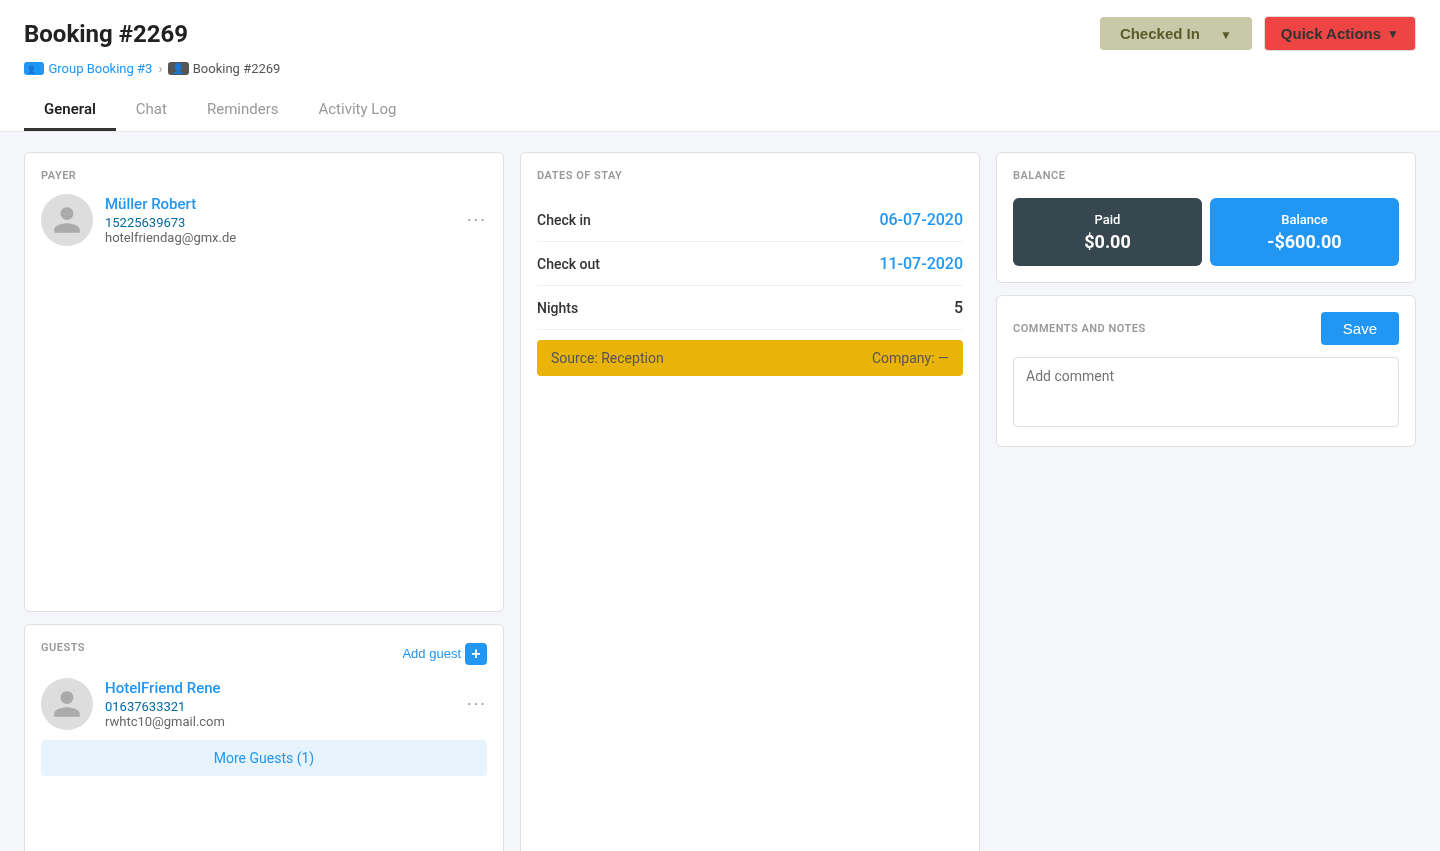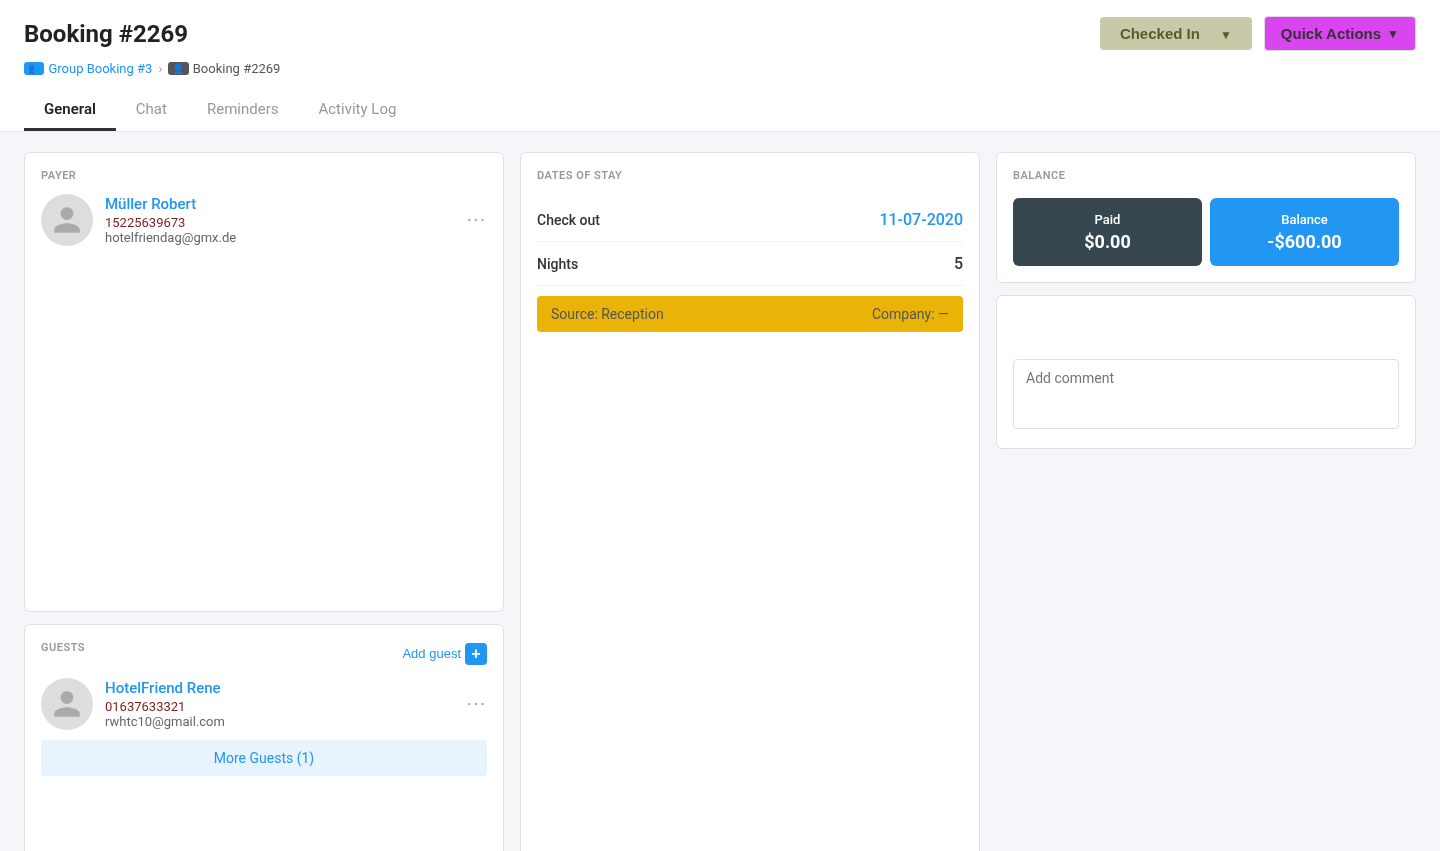--- a/index.html
+++ b/index.html
@@ -9,21 +9,21 @@
     
     
     .header { padding: 16px 24px 0; border-bottom: 1px solid #e8e8e8; background: #fff; }
     .header-top { display: flex; align-items: center; justify-content: space-between; margin-bottom: 10px; }
     .booking-title { font-size: 24px; font-weight: 700; color: #222; }
     .header-actions { display: flex; align-items: center; gap: 12px; }
     
     .checked-in-btn { background: #c8c9a8; border: none; padding: 8px 20px; border-radius: 4px; font-size: 15px; font-weight: 600; color: #5a5a2a; cursor: pointer; display: flex; align-items: flex-end; gap: 20px; }
     .checked-in-btn .arrow { font-size: 12px; color: #5a5a2a; }
     
-    .quick-actions-btn { background: #d946ef; border: 1px solid #ddd; padding: 8px 16px; border-radius: 4px; font-size: 15px; font-weight: 600; color: #333; cursor: pointer; display: flex; align-items: center; gap: 6px; }
+    .quick-actions-btn { background: #ef4444; border: 1px solid #ddd; padding: 8px 16px; border-radius: 4px; font-size: 15px; font-weight: 600; color: #333; cursor: pointer; display: flex; align-items: center; gap: 6px; }
     .quick-actions-btn .arrow { font-size: 12px; }
     
     .breadcrumb { display: flex; align-items: center; gap: 6px; margin-bottom: 14px; font-size: 13px; }
     .breadcrumb-group { color: #2196f3; cursor: pointer; display: flex; align-items: center; gap: 4px; }
     .breadcrumb-group .group-icon { background: #2196f3; color: #fff; border-radius: 3px; padding: 1px 4px; font-size: 10px; }
     .breadcrumb-sep { color: #999; }
     .breadcrumb-current { color: #555; display: flex; align-items: center; gap: 4px; }
     .breadcrumb-current .person-icon { background: #555; color: #fff; border-radius: 3px; padding: 1px 4px; font-size: 10px; }
     
     
@@ -43,21 +43,21 @@
     .guests-card { flex: 0 0 460px; }
     
     .card-label { font-size: 11px; color: #999; text-transform: uppercase; letter-spacing: 0.5px; margin-bottom: 12px; font-weight: 600; }
     
     .person-row { display: flex; align-items: center; gap: 12px; }
     .avatar { width: 52px; height: 52px; border-radius: 50%; background: #ddd; display: flex; align-items: center; justify-content: center; flex-shrink: 0; }
     .avatar svg { width: 32px; height: 32px; fill: #aaa; }
     
     .person-info { flex: 1; }
     .person-name { color: #2196f3; font-size: 15px; font-weight: 500; cursor: pointer; }
-    .person-phone { color: #7f1d1d; font-size: 13px; margin-top: 2px; }
+    .person-phone { color: #0369a1; font-size: 13px; margin-top: 2px; }
     .person-email { color: #666; font-size: 13px; }
     
     .more-dots { color: #999; font-size: 18px; cursor: pointer; letter-spacing: 2px; }
     
     
     .left-panel { display: flex; flex-direction: column; gap: 12px; flex: 0 0 480px; }
     
     .guests-header { display: flex; align-items: center; justify-content: space-between; margin-bottom: 12px; }
     .add-guest-btn { color: #2196f3; font-size: 13px; cursor: pointer; display: flex; align-items: center; gap: 4px; background: none; border: none; }
     .add-guest-btn .plus-icon { background: #2196f3; color: #fff; border-radius: 4px; width: 22px; height: 22px; display: flex; align-items: center; justify-content: center; font-size: 16px; font-weight: bold; }
@@ -89,21 +89,21 @@
     .balance-box.amount { background: #37474f; color: #fff; }
     .balance-box.paid { background: #37474f; color: #fff; }
     .balance-box.balance-neg { background: #2196f3; color: #fff; }
     .balance-box-title { font-size: 13px; font-weight: 500; margin-bottom: 4px; }
     .balance-box-value { font-size: 18px; font-weight: 700; }
     
     .comments-card { }
     .comments-header { display: flex; align-items: center; justify-content: space-between; margin-bottom: 12px; }
     .comments-label { font-size: 11px; color: #999; text-transform: uppercase; letter-spacing: 0.5px; font-weight: 600; }
     .save-btn { background: #2196f3; color: #fff; border: none; border-radius: 4px; padding: 8px 22px; font-size: 15px; font-weight: 500; cursor: pointer; }
-    .comment-input { width: 100%; border: 1px solid #e0e0e0; border-radius: 4px; padding: 10px 12px; font-size: 14px; color: #999; min-height: 70px; resize: none; outline: none; font-family: inherit; margin-top: 47px; }
+    .comment-input { width: 100%; border: 1px solid #e0e0e0; border-radius: 4px; padding: 10px 12px; font-size: 14px; color: #999; min-height: 70px; resize: none; outline: none; font-family: inherit; }
   </style>
 </head>
 <body>
 
 <div class="page-wrapper">
 
   <div class="header">
     <div class="header-top">
       <h1 class="booking-title">Booking #2269</h1>
       <div class="header-actions">
@@ -182,20 +182,24 @@
             <span class="more-dots">···</span>
           </div>
           <div class="more-guests-link">More Guests (1)</div>
         </div>
       </div>
 
       <div class="middle-panel">
         <div class="card dates-card">
           <div class="dates-label">DATES OF STAY</div>
           <div class="date-row">
+            <span class="date-label">Check in</span>
+            <span class="date-value">06-07-2020</span>
+          </div>
+          <div class="date-row">
             <span class="date-label">Check out</span>
             <span class="date-value">11-07-2020</span>
           </div>
           <div class="date-row">
             <span class="date-label">Nights</span>
             <span class="nights-value">5</span>
           </div>
           <div class="source-row">
             <span class="source-label">Source: Reception</span>
             <span class="company-label">Company: —</span>
@@ -213,19 +217,23 @@
               <div class="balance-box-value">$0.00</div>
             </div>
             <div class="balance-box balance-neg">
               <div class="balance-box-title">Balance</div>
               <div class="balance-box-value">-$600.00</div>
             </div>
           </div>
         </div>
 
         <div class="card comments-card">
+          <div class="comments-header">
+            <div class="comments-label">COMMENTS AND NOTES</div>
+            <button class="save-btn">Save</button>
+          </div>
           <textarea class="comment-input" placeholder="Add comment" style=""></textarea>
         </div>
       </div>
     </div>
 
   </div>
 </div>
 
 </body></html>

